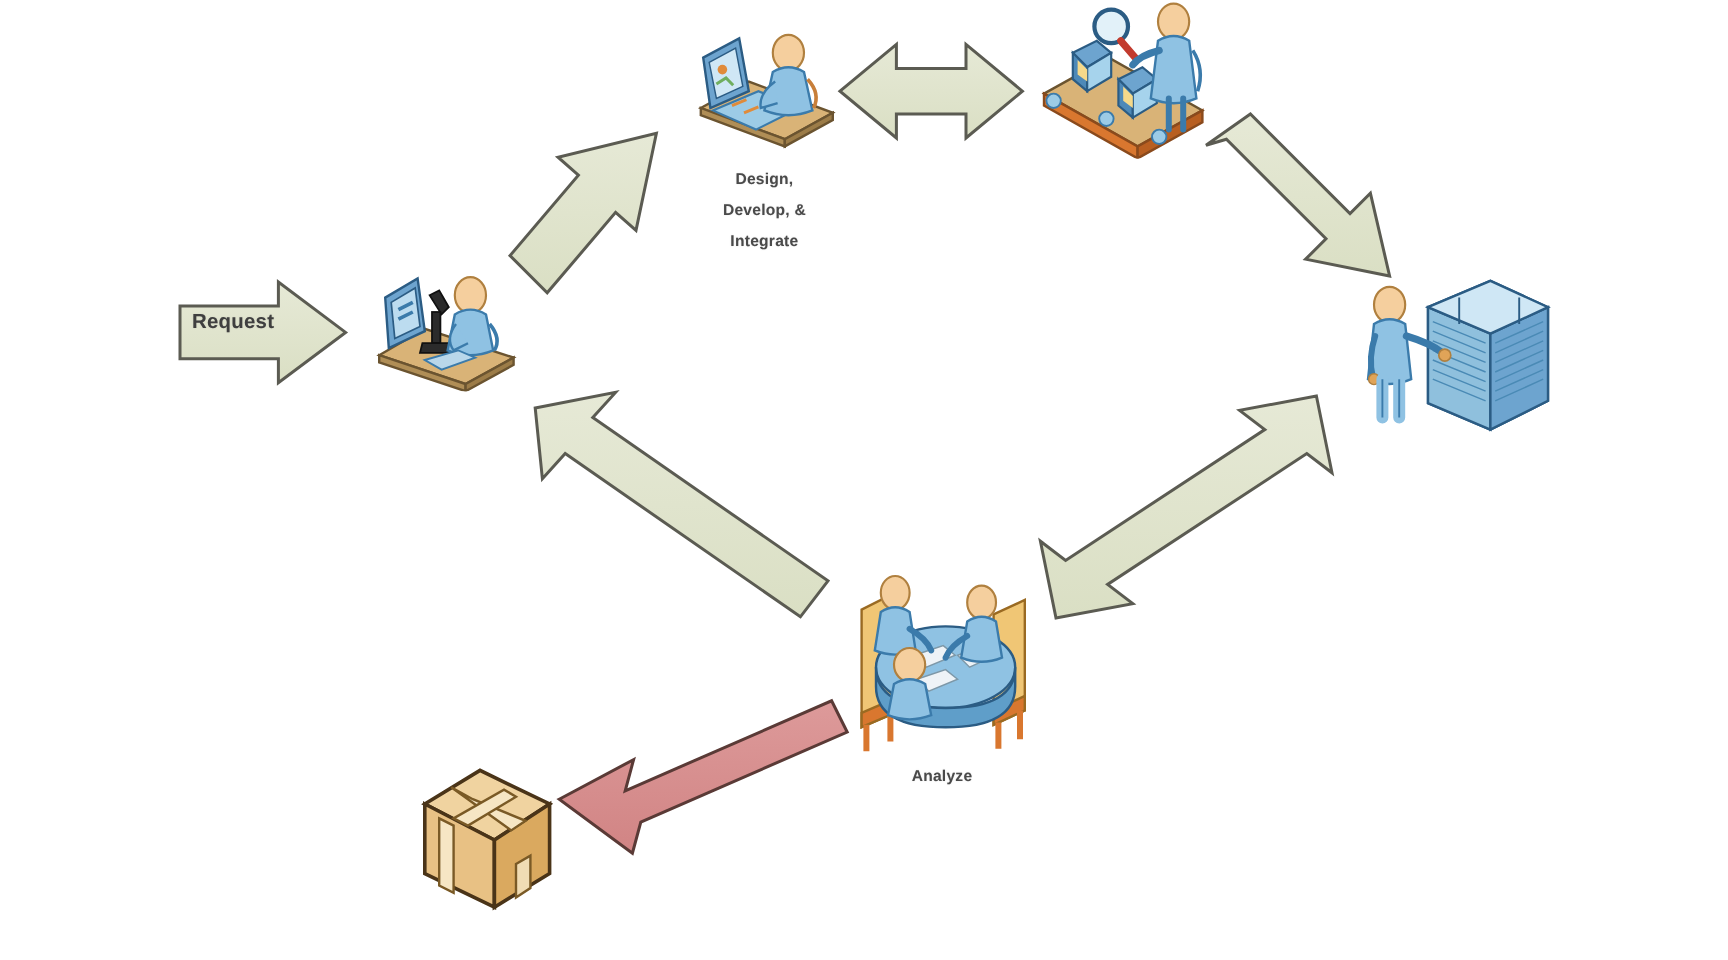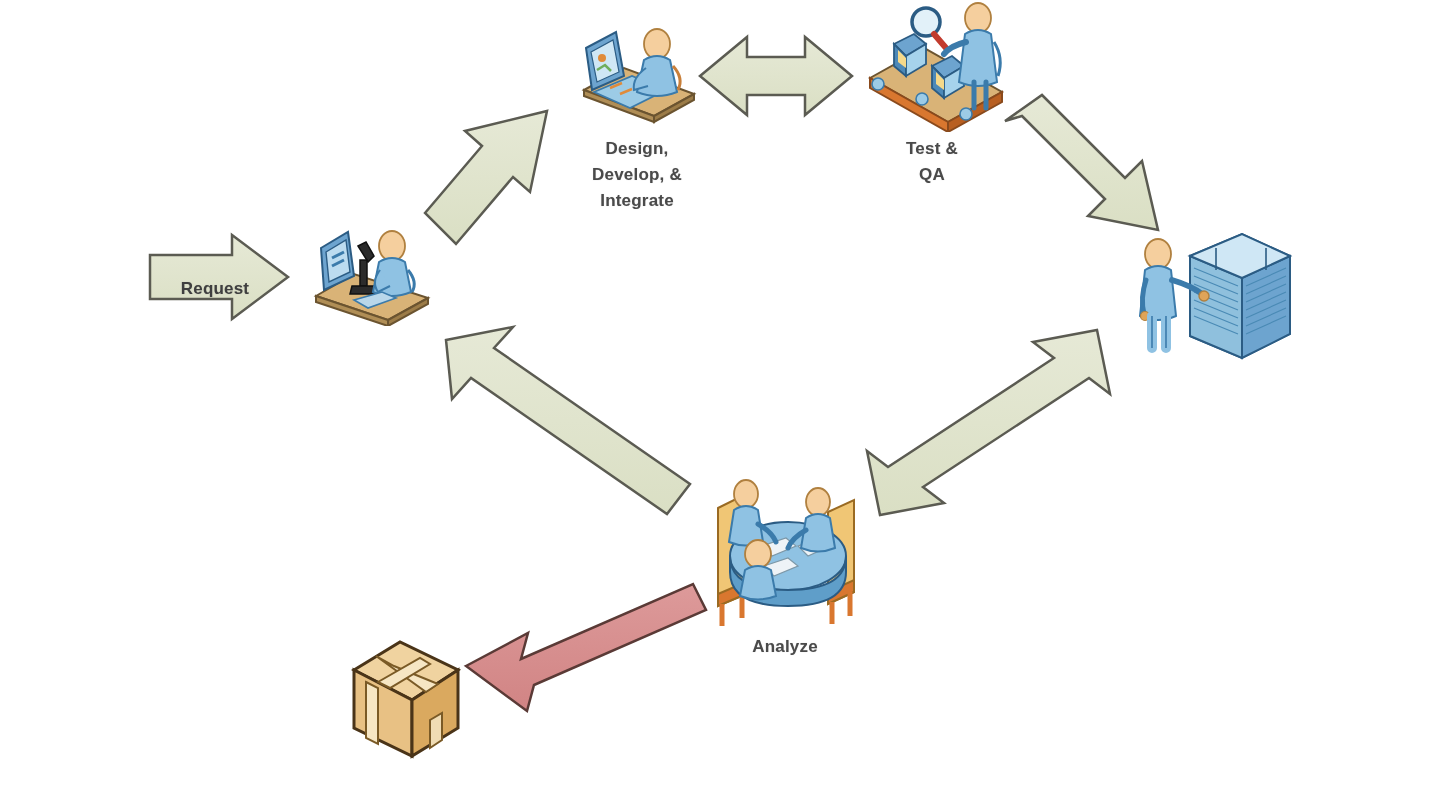--- a/index.html
+++ b/index.html
@@ -12,35 +12,33 @@
   #canvas{position:relative;width:1440px;height:800px;background:#ffffff;}
   #svg-layer{position:absolute;left:0;top:0;width:1440px;height:800px;}
 
   .node{position:absolute;}
   .node-icon{position:absolute;left:0;top:0;}
   .node-label{
     position:absolute;
     text-align:center;
     font-weight:bold;
     color:#4a4a4a;
-    font-size:17px;
+    font-size:13px;
     line-height:26px;
     letter-spacing:0.2px;
     white-space:pre-line;
     text-shadow:0 0 1px rgba(120,120,120,0.35);
   }
   .req-label{
     position:absolute;
     font-weight:bold;
     color:#3f3f3f;
     font-size:17px;
     letter-spacing:0.2px;
-    text-align:center;
     text-shadow:0 0 1px rgba(120,120,120,0.35);
-    margin-top:21px;
   }
 </style>
 </head>
 <body>
 
 <div id="canvas">
 
   <svg id="svg-layer" viewBox="0 0 1440 800" xmlns="http://www.w3.org/2000/svg">
     <defs>
       <linearGradient id="sage" x1="0" y1="0" x2="0" y2="1">
@@ -154,22 +152,20 @@
 
       <circle cx="64" cy="22" r="14" fill="#cfe7f5" fill-opacity="0.6" stroke="#2b5c84" stroke-width="3.5"></circle>
       <path d="M72,34 L84,48" stroke="#c23b2e" stroke-width="6" stroke-linecap="round"></path>
 
       <ellipse cx="116" cy="18" rx="13" ry="15" fill="#f5cf9e" stroke="#b0803f" stroke-width="1.8"></ellipse>
       <path d="M103,34 q13,-8 26,0 l6,48 q-19,8 -38,0 Z" fill="#8fc2e3" stroke="#3b7bab" stroke-width="2"></path>
       <path d="M104,42 q-16,4 -22,12" fill="none" stroke="#3b7bab" stroke-width="6" stroke-linecap="round"></path>
       <path d="M132,42 q10,16 4,34" fill="none" stroke="#3b7bab" stroke-width="3"></path>
       <path d="M112,82 l0,26 M124,82 l0,26" stroke="#3b7bab" stroke-width="5" stroke-linecap="round"></path>
     </svg>
-    <div class="node-label" style="left:0px;top:136px;width:140px;">Test &amp;
-QA</div>
   </div>
 
   <div class="node" style="left:1130px;top:226px;width:180px;height:220px;">
     <svg class="node-icon" width="170" height="150" viewBox="0 0 170 150">
 
       <polygon points="60,30 112,8 160,30 160,108 112,132 60,110" fill="#a9d2e8" stroke="#2b5c84" stroke-width="2"></polygon>
       <polygon points="60,30 112,52 112,132 60,110" fill="#8fc0dd" stroke="#2b5c84" stroke-width="2"></polygon>
       <polygon points="112,52 160,30 160,108 112,132" fill="#6da4cf" stroke="#2b5c84" stroke-width="2"></polygon>
       <polygon points="60,30 112,8 160,30 112,52" fill="#cfe7f5" stroke="#2b5c84" stroke-width="2"></polygon>
 

